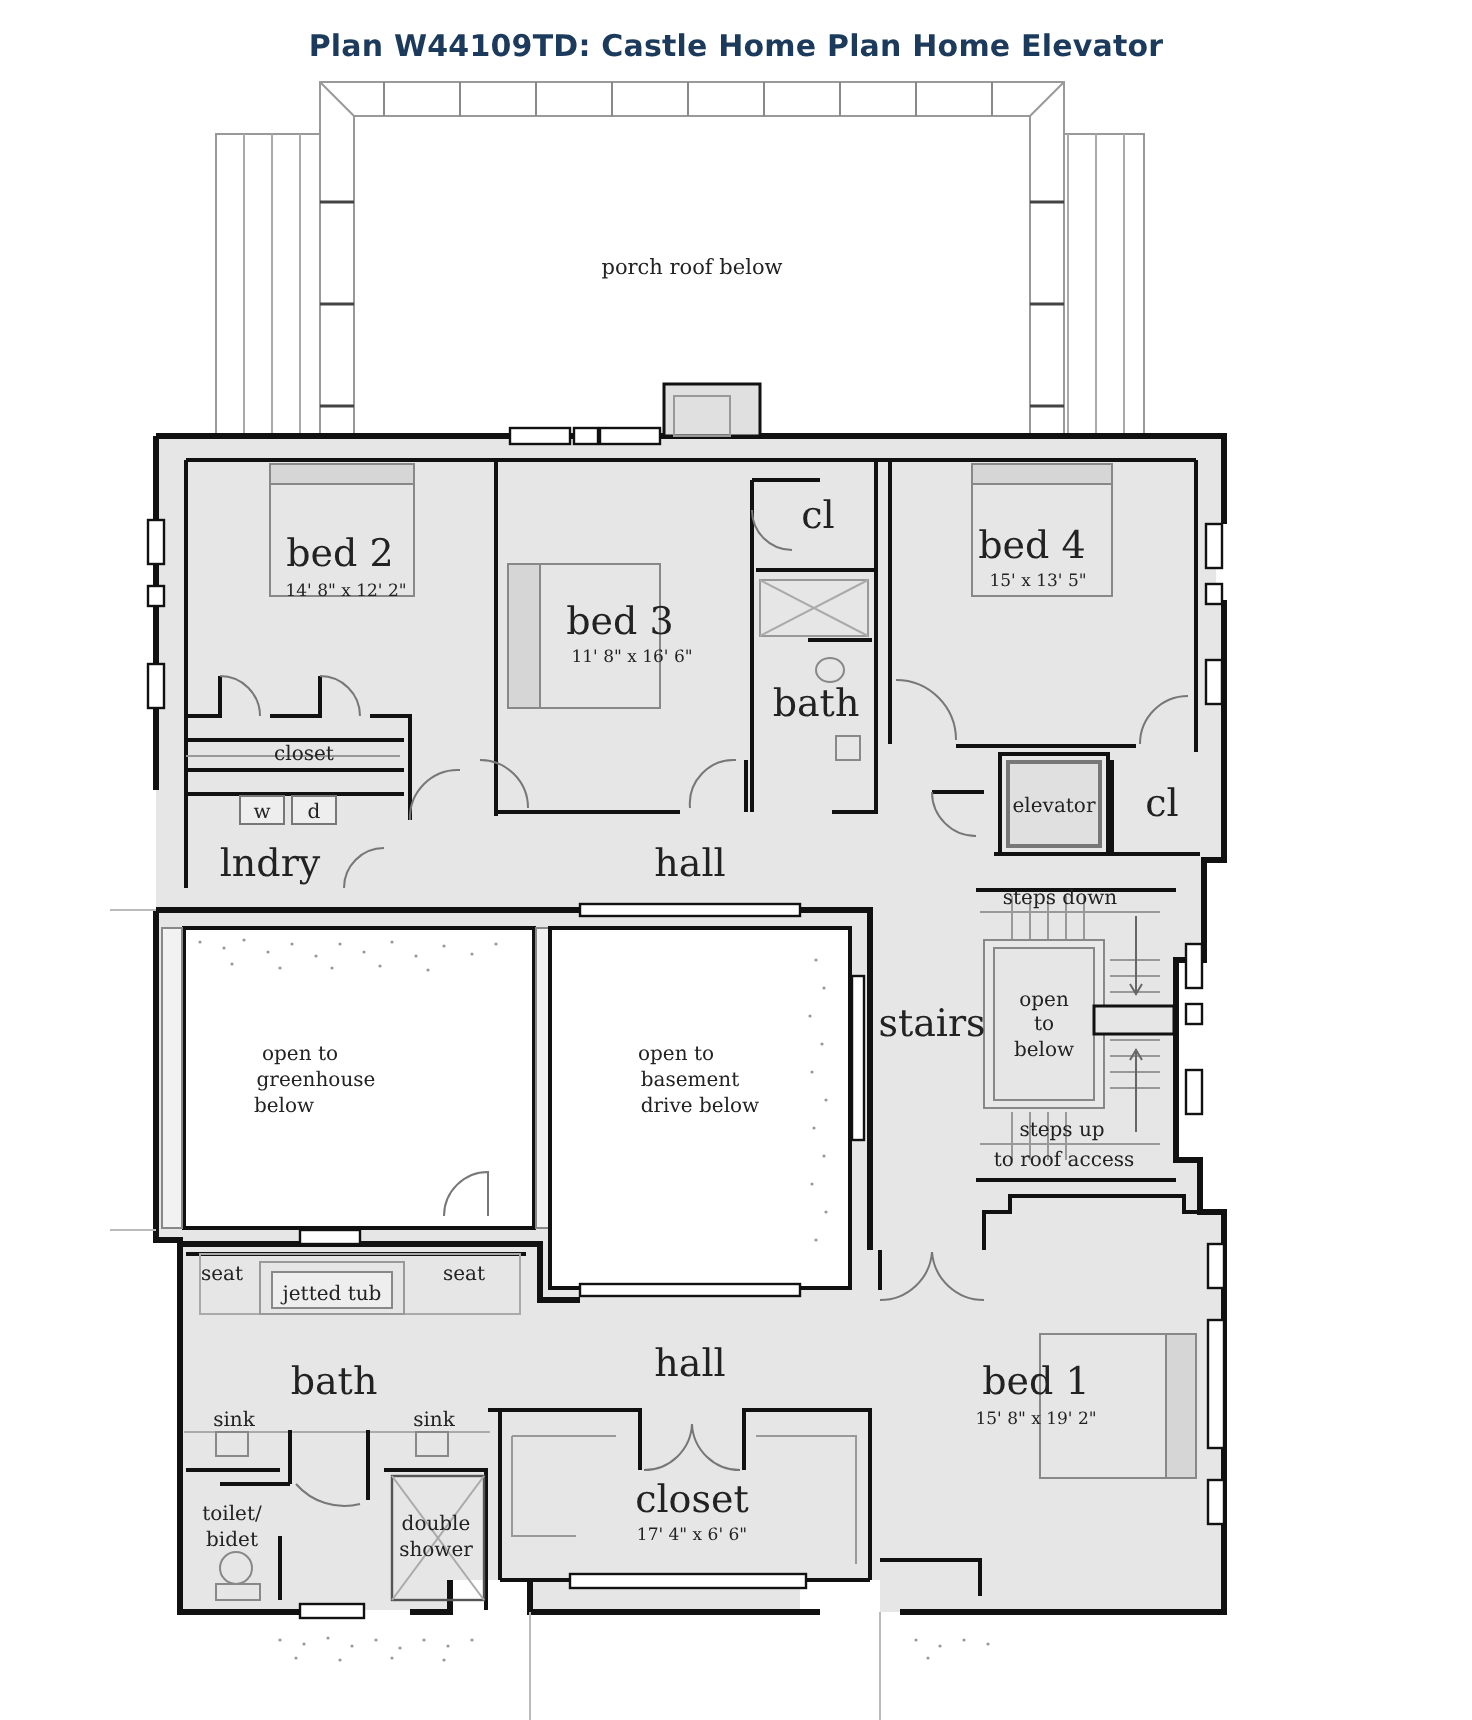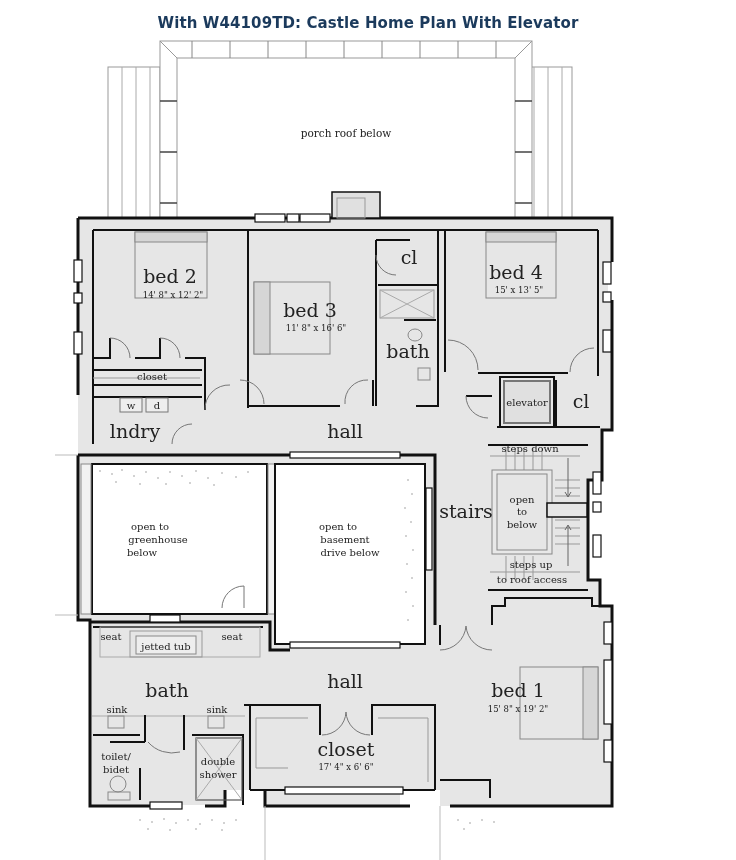--- a/index.html
+++ b/index.html
@@ -16,21 +16,21 @@
   .wall2 { fill:none; stroke:#111; stroke-width:2; }
   .door { fill:none; stroke:#777; stroke-width:1; }
   .floor { fill:#e6e6e6; }
   .open { fill:#ffffff; }
   .win { fill:#ffffff; stroke:#111; stroke-width:1.2; }
   .dots { fill:#999; }
 </style>
 </head>
 <body>
 
-<div class="title">With W44109TD: Castle Home Plan With Elevator</div>
+<div class="title">Plan W44109TD: Castle Home Plan Home Elevator</div>
 
 <svg width="736" height="860" viewBox="0 0 736 860">
 
   <g>
 
     <rect x="108" y="67" width="52" height="152" fill="#fff" stroke="#999" stroke-width="1"></rect>
     <line x1="122" y1="67" x2="122" y2="219" stroke="#aaa"></line>
     <line x1="136" y1="67" x2="136" y2="219" stroke="#aaa"></line>
     <line x1="150" y1="67" x2="150" y2="219" stroke="#aaa"></line>
     <rect x="520" y="67" width="52" height="152" fill="#fff" stroke="#999" stroke-width="1"></rect>

